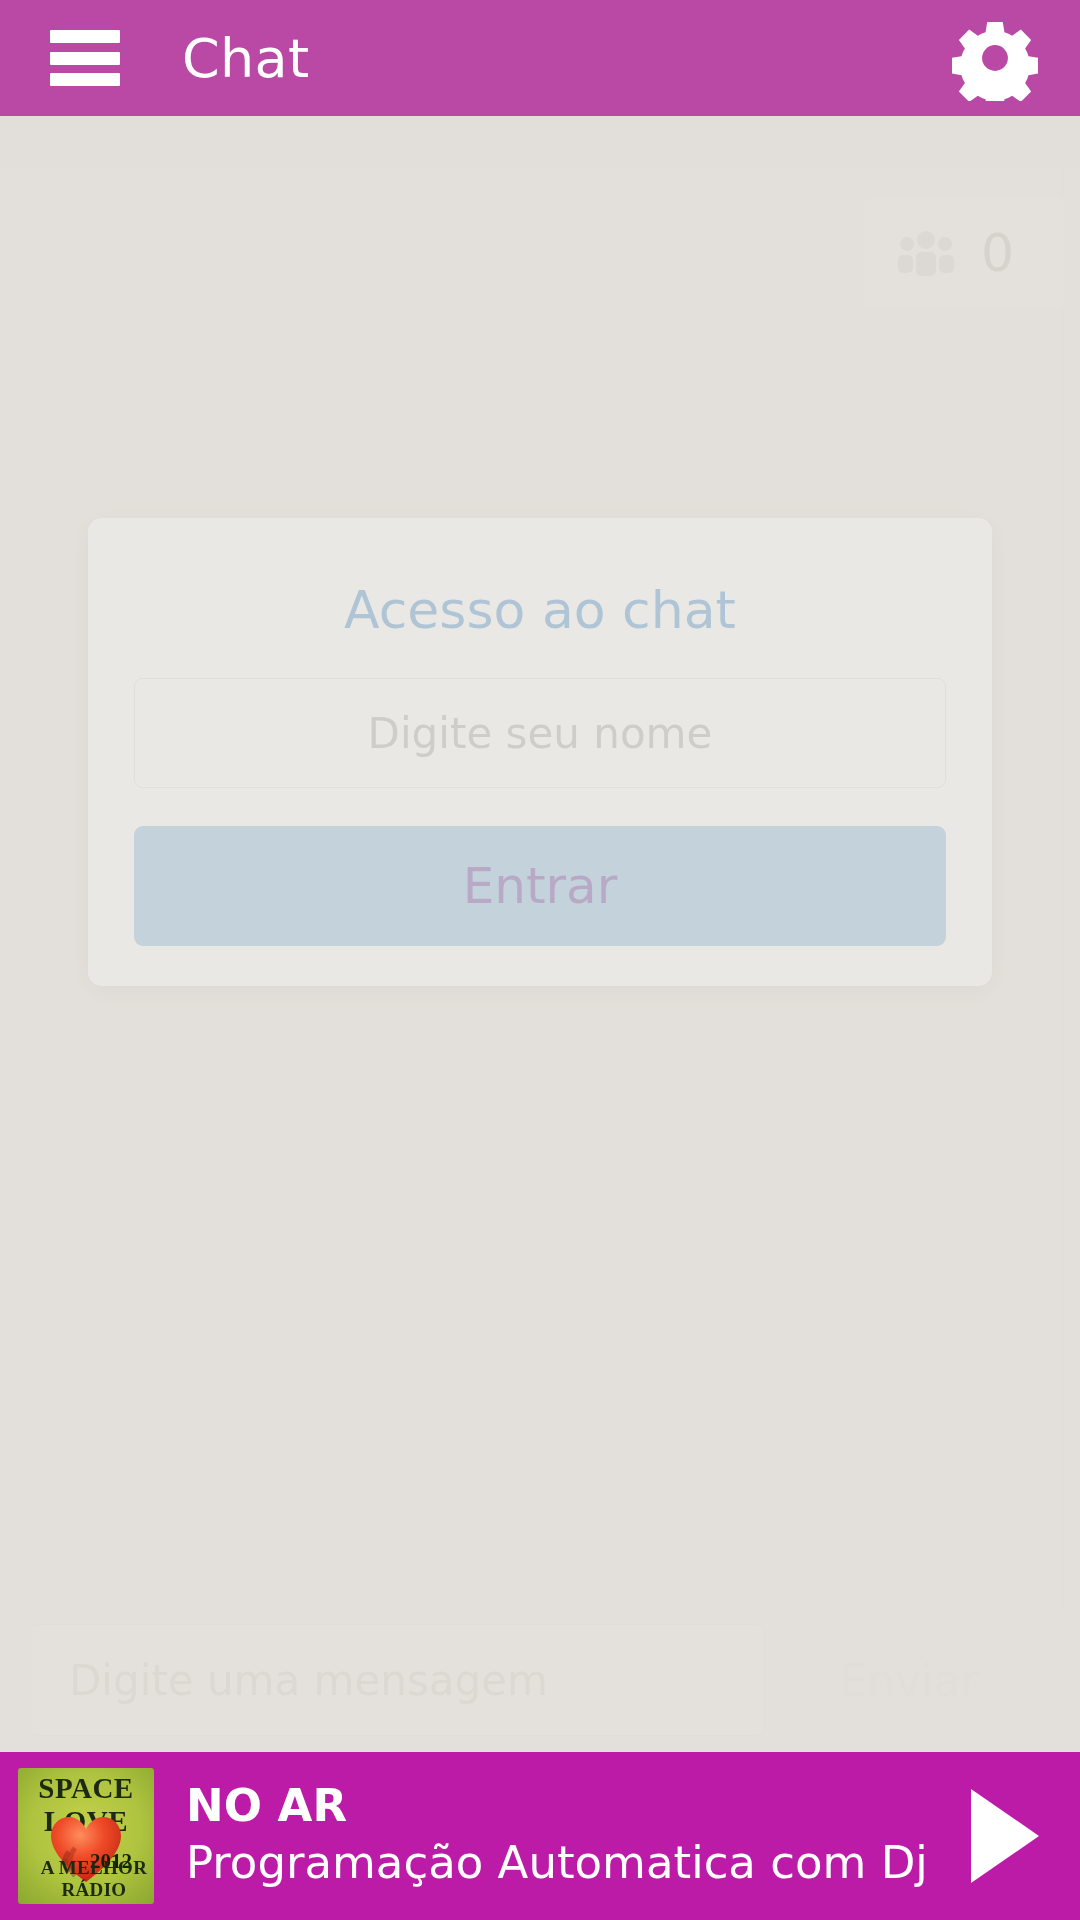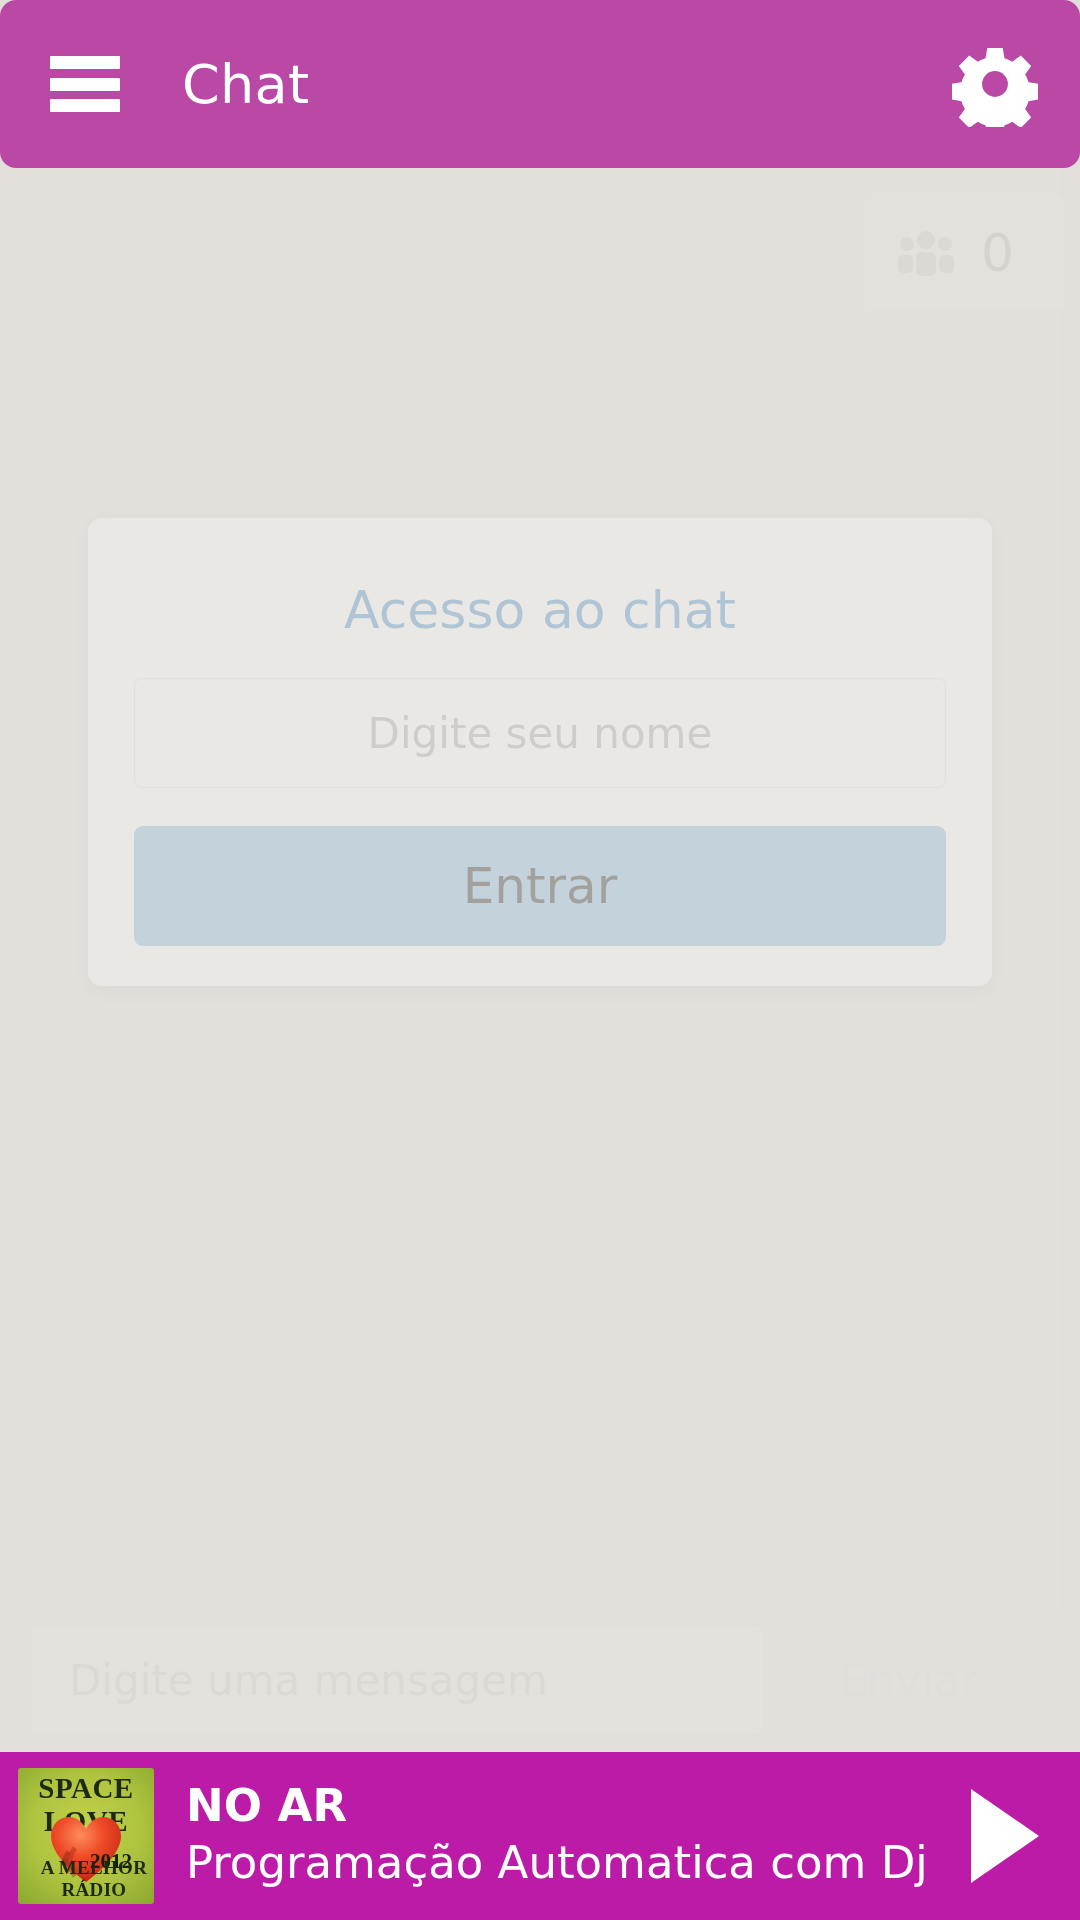--- a/index.html
+++ b/index.html
@@ -17,26 +17,25 @@
     width: 1080px;
     height: 1920px;
     background: #e2dfda;
   }
 
   
   .header {
     position: absolute;
     top: 0; left: 0;
     width: 1080px;
-    height: 168px;
+    height: 116px;
     background: #ba49a5;
     display: flex;
     align-items: center;
     z-index: 30;
-    border-radius: 16px;
   }
   .hamburger {
     width: 70px;
     height: 56px;
     margin-left: 50px;
     display: flex;
     flex-direction: column;
     justify-content: space-between;
     cursor: pointer;
   }
@@ -213,21 +212,21 @@
     color: #3d90dd;
     cursor: pointer;
   }
   .submit-btn {
     margin-top: 38px;
     width: 100%;
     height: 120px;
     background: #76b0e2;
     border: none;
     border-radius: 9px;
-    color: #000000;
+    color: #4c1d95;
     font-size: 50px;
     font-family: inherit;
     display: flex;
     align-items: center;
     justify-content: center;
     cursor: pointer;
   }
 
   
   .player {

